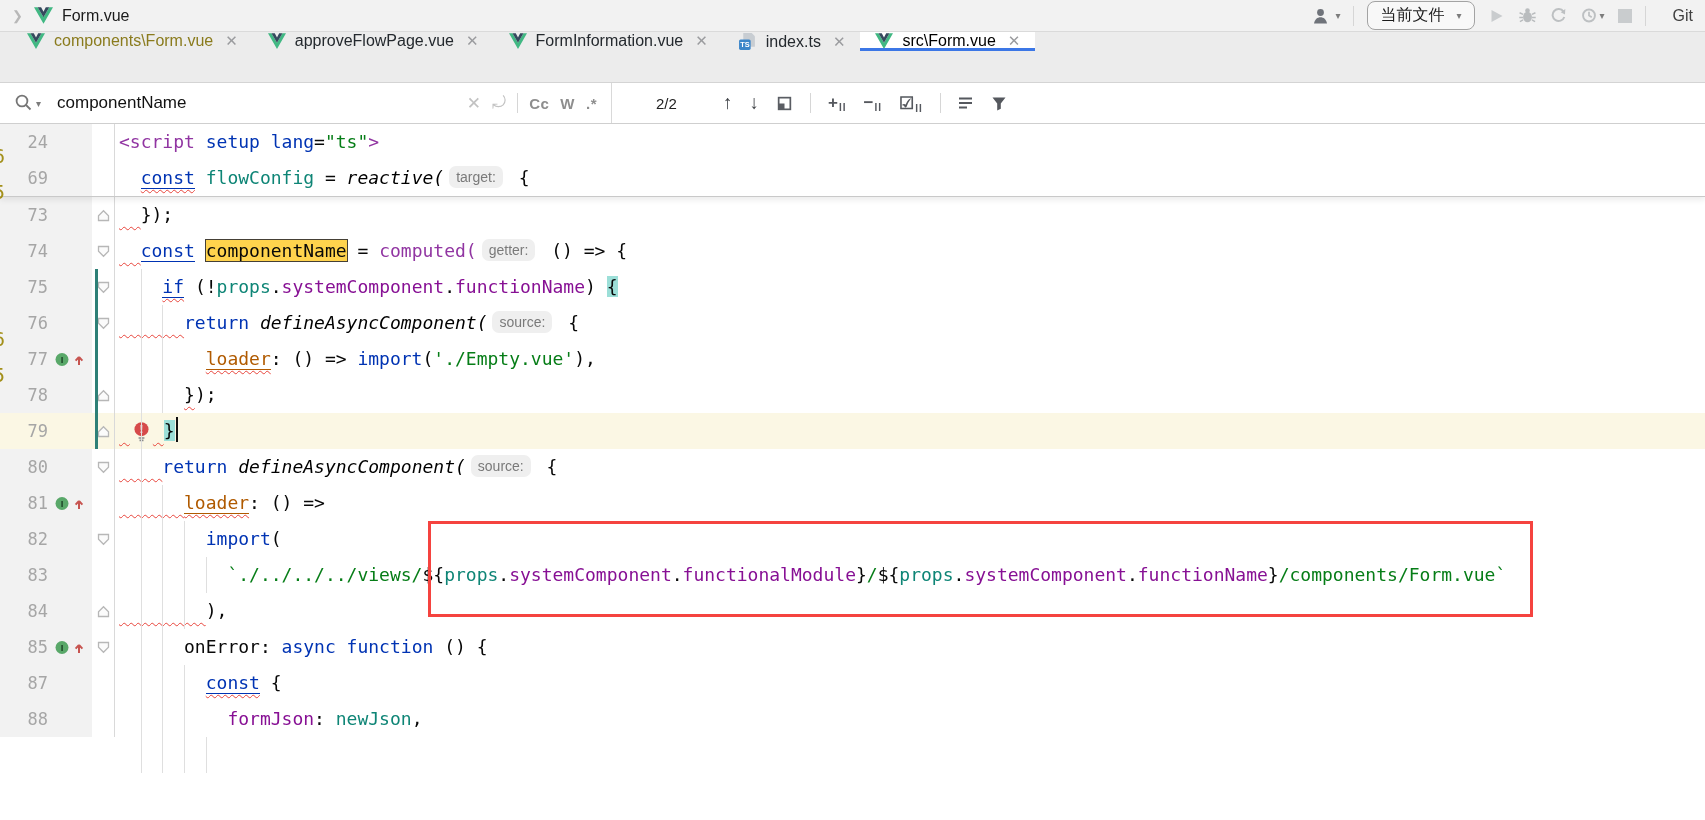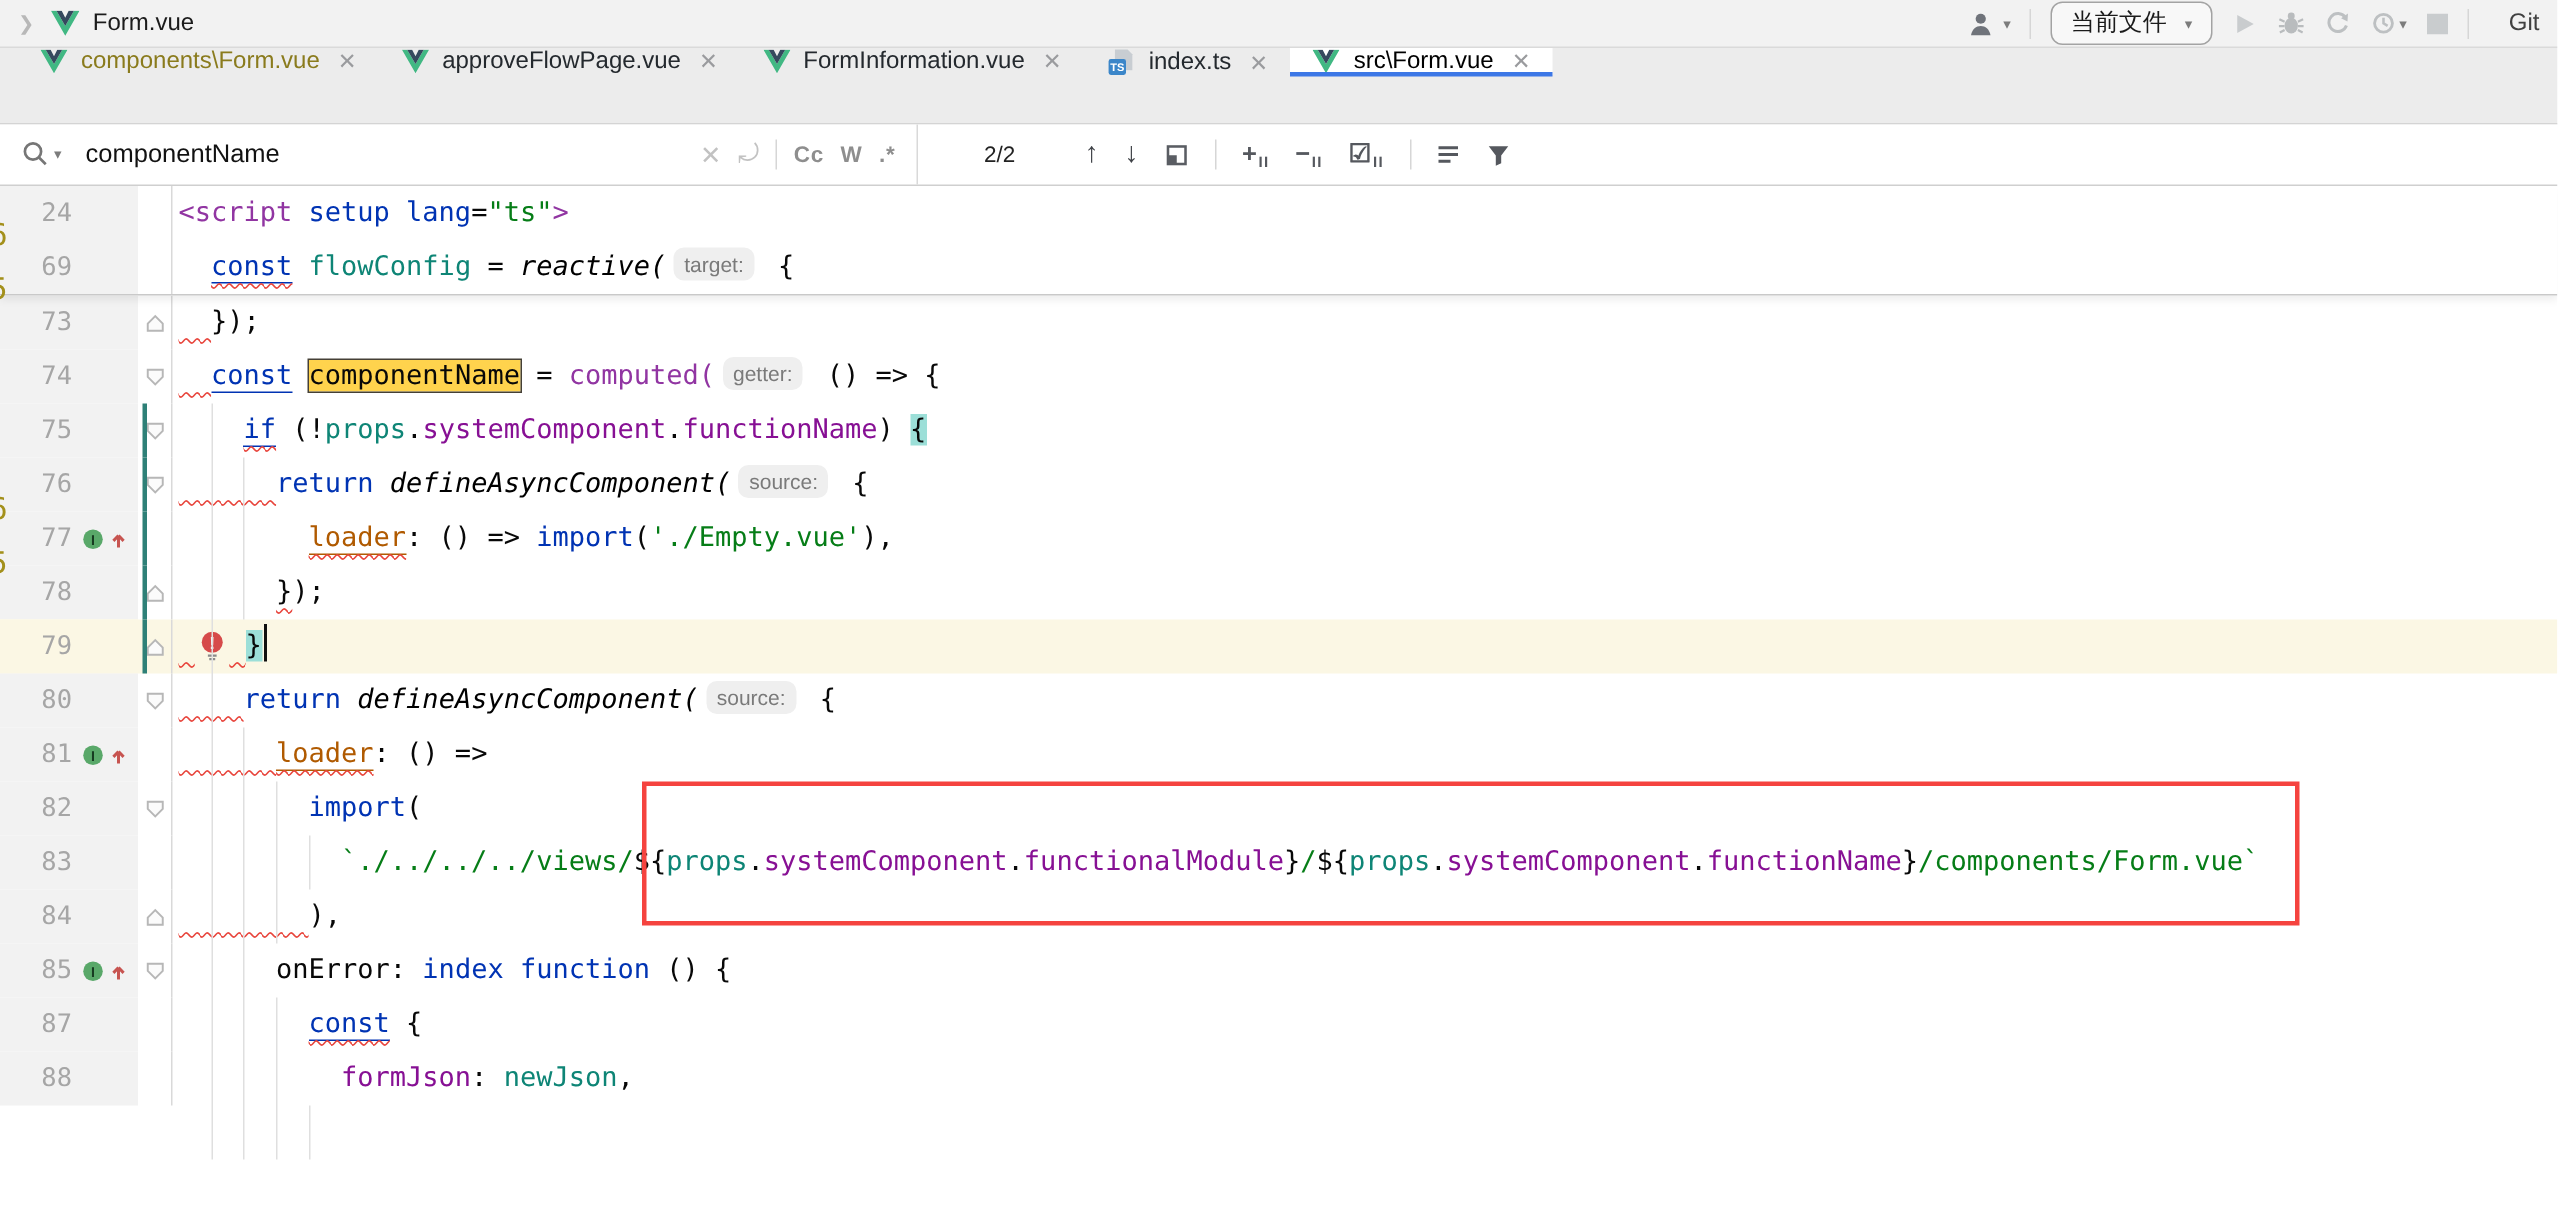--- a/index.html
+++ b/index.html
@@ -407,21 +407,21 @@
                 <text x="8" y="12" text-anchor="middle" font-size="9.5" font-weight="bold" font-family="Liberation Sans" fill="#173B21">I</text>
                 <path d="M25 14V6M25 6l-3.4 3.6M25 6l3.4 3.6" stroke="#C75450" stroke-width="2" fill="none"></path>
               </svg>
             </span>
           </div>
           <div class="foldc">
             <svg width="13" height="13" viewBox="0 0 13 13">
               <path d="M1.5 1.5h10v4.8L6.5 11.3 1.5 6.3z" fill="#FBFBFB" stroke="#B7B7B7" stroke-width="1.3"></path>
             </svg>
           </div>
-          <div class="code"><span class="tok d">      </span><span class="tok d">onError</span><span class="tok d">: </span><span class="tok kw">index</span><span class="tok d"> </span><span class="tok kw">function</span><span class="tok d"> () {</span></div>
+          <div class="code"><span class="tok d">      </span><span class="tok d">onError</span><span class="tok d">: </span><span class="tok kw">async</span><span class="tok d"> </span><span class="tok kw">function</span><span class="tok d"> () {</span></div>
         </div>
         <div class="row">
           <div class="gutter">
             <span class="ln">87</span>
             <span class="gslot"></span>
           </div>
           <div class="foldc"></div>
           <div class="code"><span class="tok d">        </span><span class="tok kw u sq">const</span><span class="tok d"> {</span></div>
         </div>
         <div class="row">

